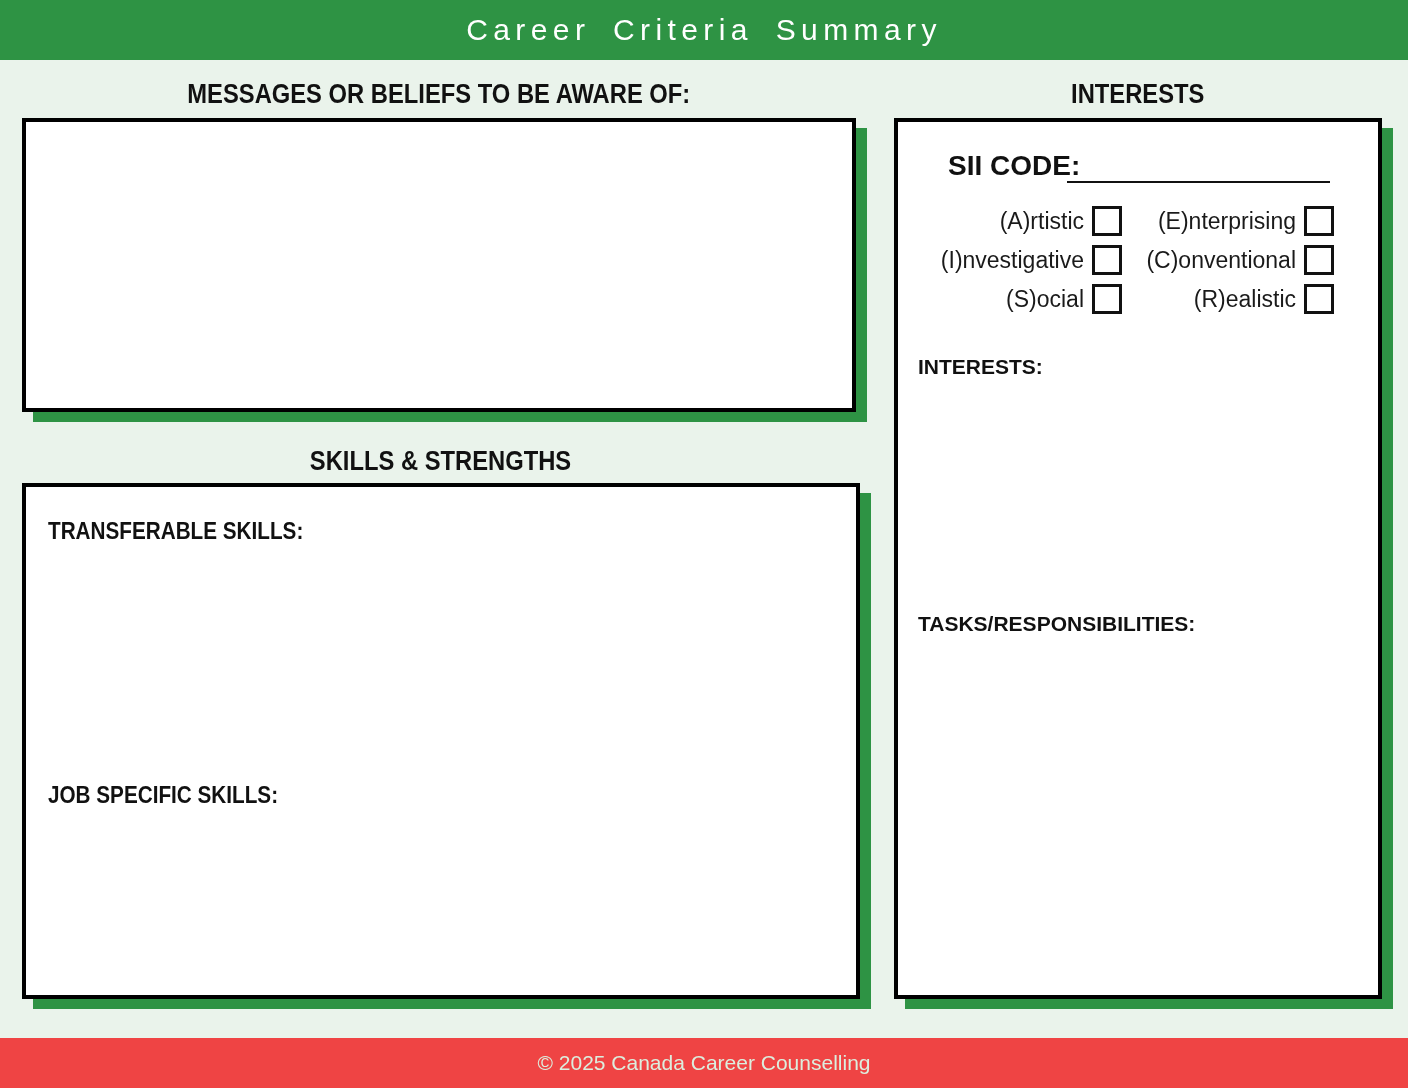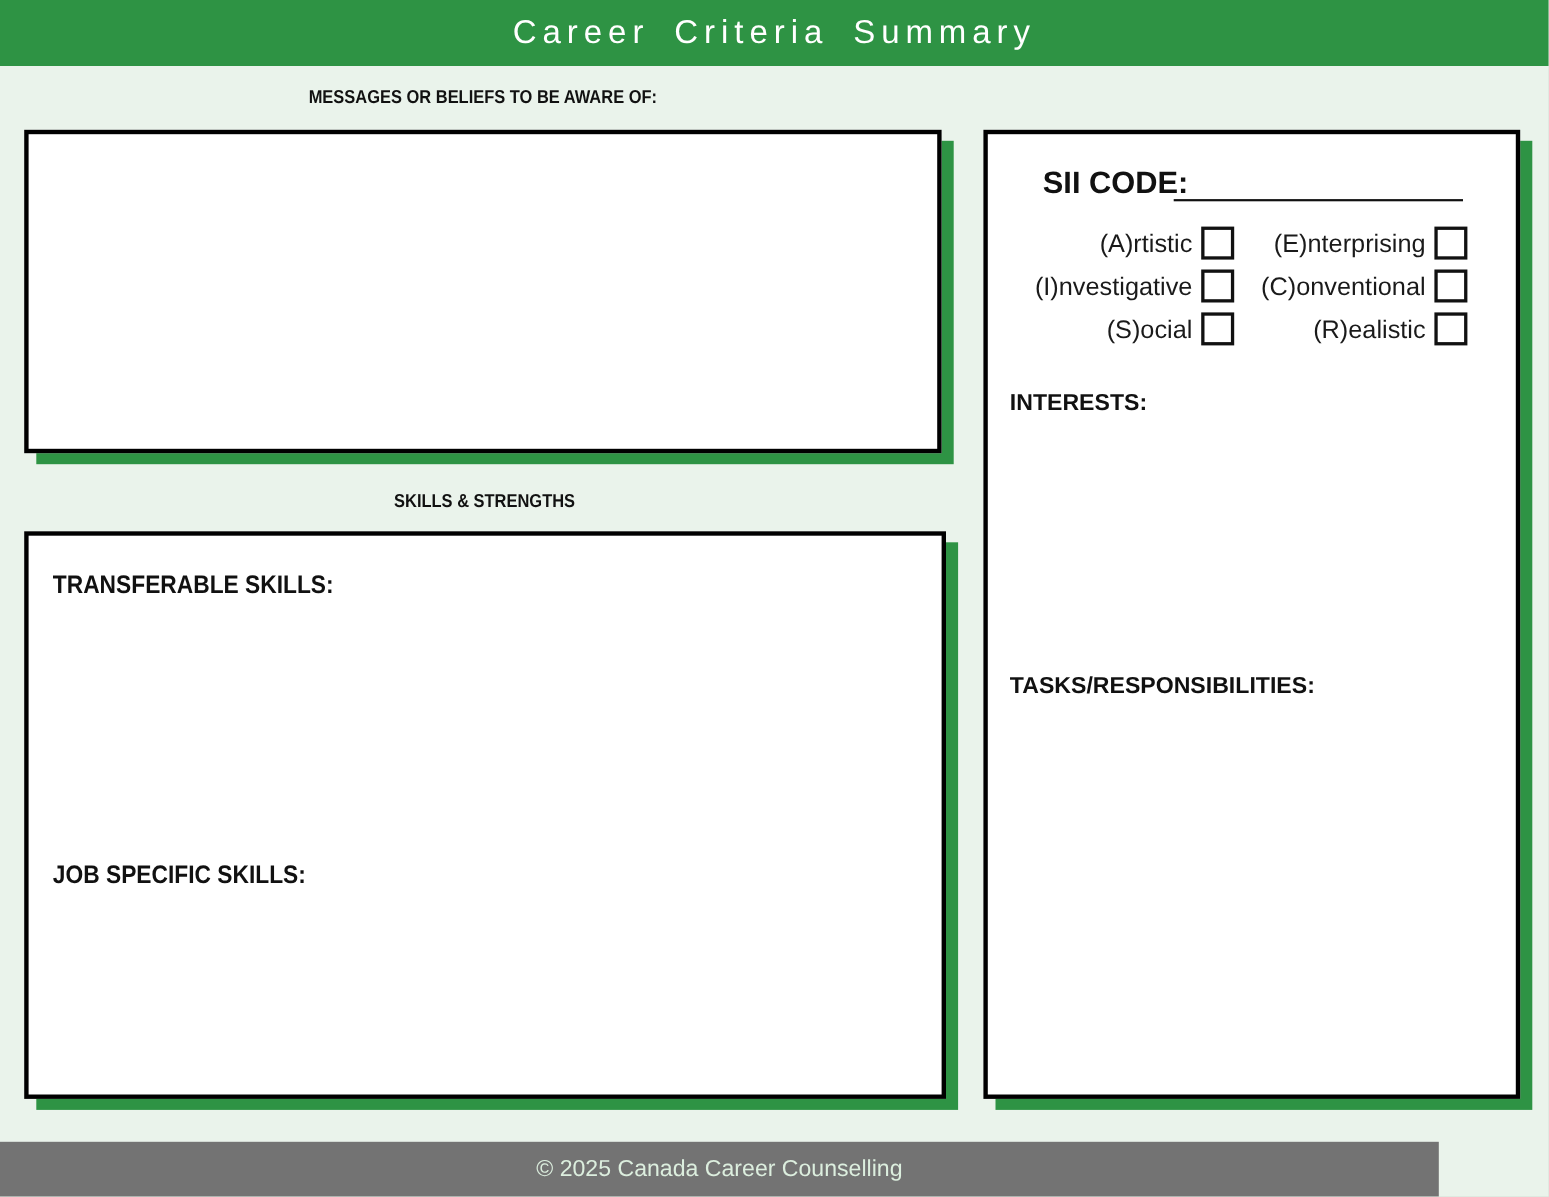--- a/index.html
+++ b/index.html
@@ -18,32 +18,32 @@
   .header-bar {
     position: absolute; top: 0; left: 0; width: 1408px; height: 60px;
     background: #2E9344;
   }
   .header-bar h1 {
     font-size: 30px; font-weight: normal; color: #ffffff;
     letter-spacing: 0.18em; word-spacing: 0.30em;
     text-align: center; line-height: 60px;
   }
   .footer-bar {
-    position: absolute; left: 0; bottom: 0; width: 1308px; height: 50px;
-    background: #737373;
+    position: absolute; left: 0; bottom: 0; width: 1408px; height: 50px;
+    background: #ef4444;
   }
   .footer-bar .copyright {
     display: block; text-align: center; line-height: 50px;
     font-size: 21px; color: #DCEEDE; font-weight: normal;
   }
 
   
   .section-heading {
     position: absolute; text-align: center; font-weight: bold;
-    font-size: 17px; color: #111; white-space: nowrap;
+    font-size: 27px; color: #111; white-space: nowrap;
   }
   .section-heading > span { display: inline-block; transform: scaleX(0.88); transform-origin: center; }
 
   
   .panel {
     position: absolute; background: #ffffff;
     border: 4px solid #000000;
     box-shadow: 11px 10px 0 0 #2E9344;
   }
   .panel-messages  { left: 22px;  top: 118px; width: 834px; height: 294px; }
@@ -114,20 +114,23 @@
     <div class="inner-label condensed label-transferable">
       <span>TRANSFERABLE SKILLS:</span>
     </div>
     <div class="input-area" style="left:0;top:62px;right:0;height:228px;"></div>
     <div class="inner-label condensed label-jobspecific">
       <span>JOB SPECIFIC SKILLS:</span>
     </div>
     <div class="input-area" style="left:0;top:328px;right:0;bottom:0;"></div>
   </div>
 
+  <div class="section-heading" style="left:894px; top:79px; width:488px;">
+    <span>INTERESTS</span>
+  </div>
   <div class="panel panel-interests">
 
     <div class="sii-label">
       <span>SII CODE:</span>
     </div>
     <div class="sii-line"></div>
 
     <div class="riasec-grid">
       <span class="riasec-label">(A)rtistic</span>
       <span class="riasec-checkbox"></span>

